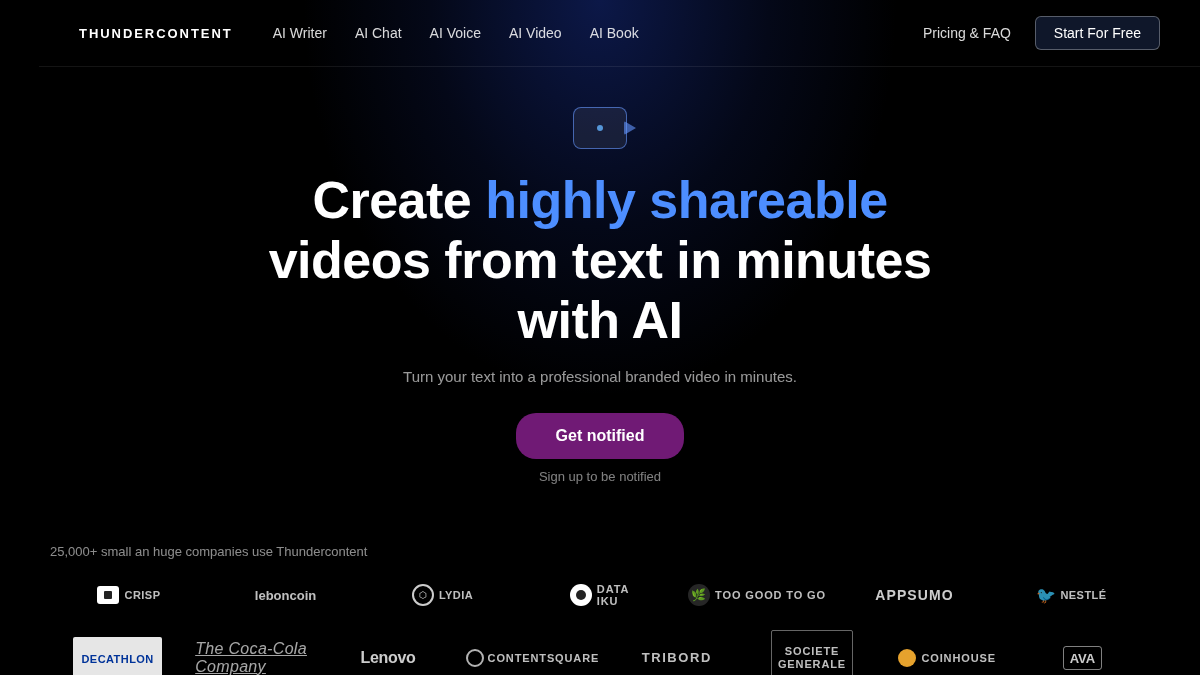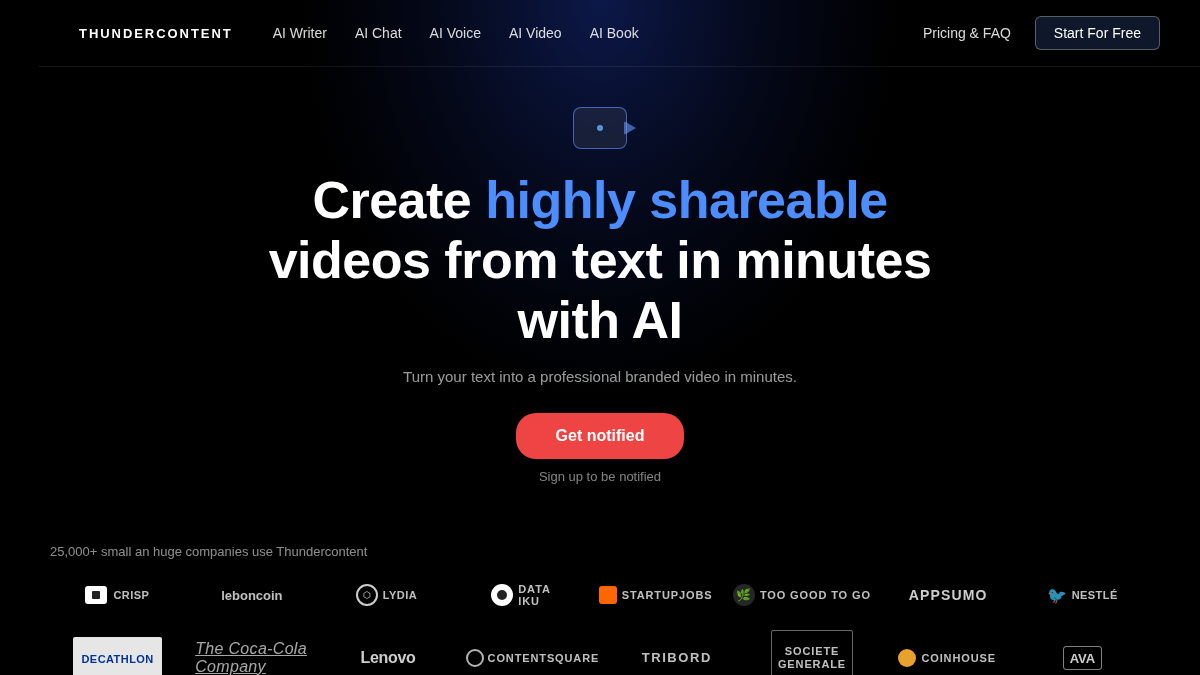--- a/index.html
+++ b/index.html
@@ -138,21 +138,21 @@
 
     .hero-subtitle {
       margin-top: 18px;
       font-size: 15px;
       color: rgba(255,255,255,0.6);
       max-width: 500px;
     }
 
     .btn-get-notified {
       margin-top: 28px;
-      background: #ef4444;
+      background: #701a75;
       color: #fff;
       border: none;
       padding: 14px 40px;
       border-radius: 20px;
       font-size: 16px;
       font-weight: 600;
       cursor: pointer;
     }
 
     .sign-up-note {
@@ -468,26 +468,20 @@
 
     <div class="logo-item">
       <div class="dataiku-logo">
         <div class="dataiku-icon">
             <div class="dataiku-inner"></div>
           </div>
         <span class="logo-text small" style="line-height:1.1;">data<br>iku</span>
       </div>
     </div>
 
-    <div class="logo-item">
-      <div class="startupjobs-logo">
-        <div class="startup-icon"></div>
-        <span class="logo-text small">STARTUPJOBS</span>
-      </div>
-    </div>
 
     <div class="logo-item">
       <div class="tgtg-logo">
         <div class="tgtg-icon">🌿</div>
         <span class="logo-text small">Too Good To Go</span>
       </div>
     </div>
 
     <div class="logo-item">
       <span class="appsumo-text">APPSUMO</span>

